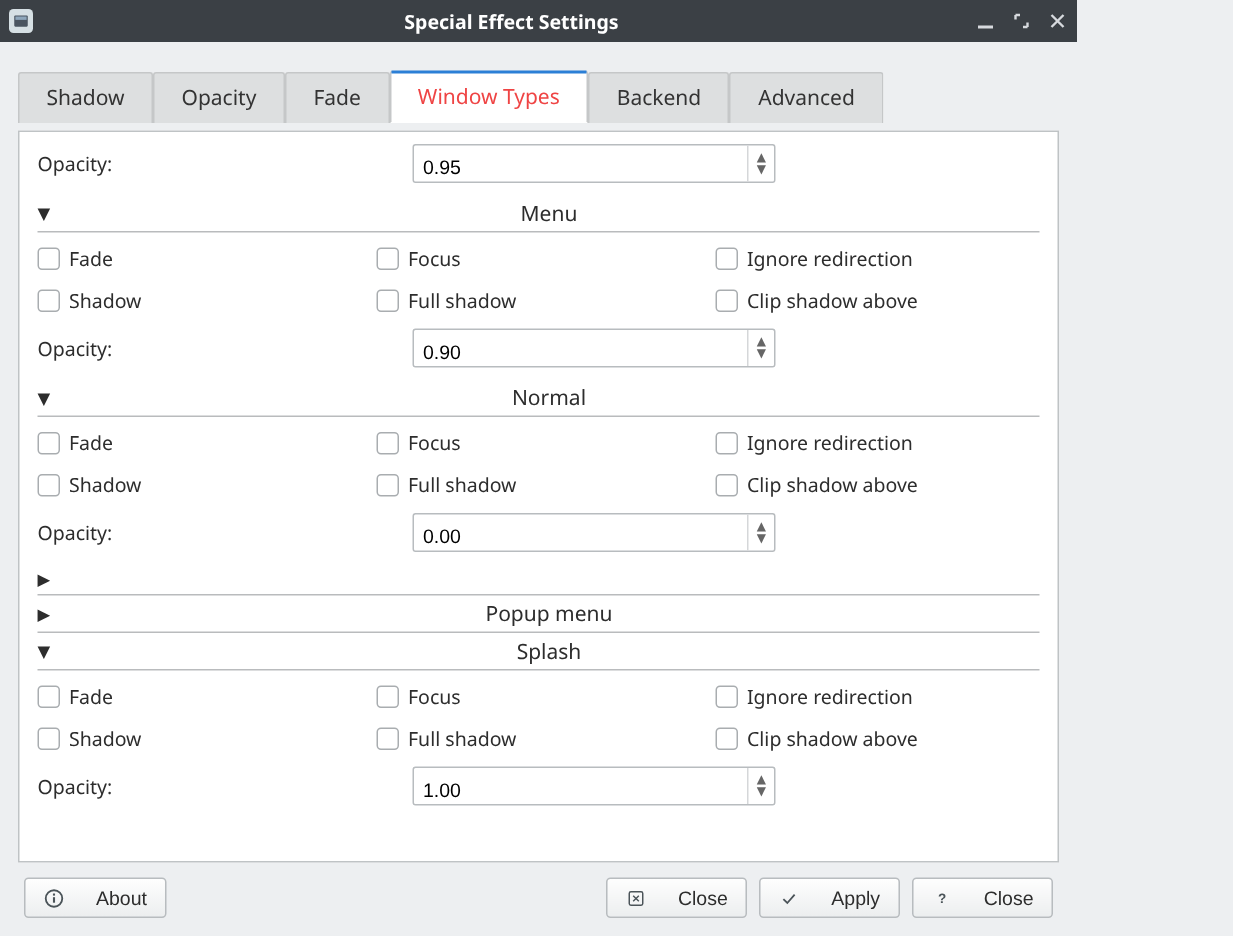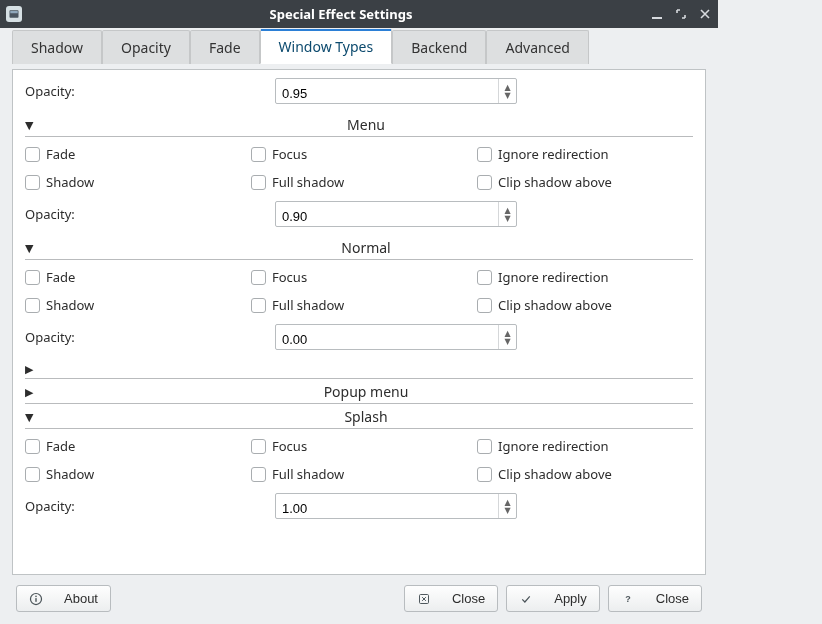--- a/index.html
+++ b/index.html
@@ -4,25 +4,25 @@
 <style>
   * { box-sizing: border-box; margin: 0; padding: 0; }
   html, body { width: 822px; height: 624px; font-family: "Noto Sans", "DejaVu Sans", sans-serif; font-size: 13px; color: #2d2d2d; background: #edeff1; overflow: hidden; }
   .window { width: 718px; height: 624px; display: flex; flex-direction: column; background: #edeff1; }
   .titlebar { height: 28px; background: #3b4045; color: #fff; display: flex; align-items: center; padding: 0 6px; }
   .titlebar .appicon { width: 16px; height: 16px; background: #d6e0e4; border-radius: 3px; margin-right: 10px; display: flex; align-items: center; justify-content: center; }
   .titlebar .appicon svg { width: 12px; height: 12px; }
   .titlebar .title { flex: 1; text-align: center; font-weight: 700; font-size: 13px; }
   .titlebar .winbtns { display: flex; gap: 10px; align-items: center; }
   .titlebar .winbtn { width: 14px; height: 14px; color: #d7dade; cursor: pointer; display: flex; align-items: center; justify-content: center; }
-  .content { flex: 1; display: flex; flex-direction: column; padding: 0 6px 8px 6px; gap: 6px; }
+  .content { flex: 1; display: flex; flex-direction: column; padding: 18px 6px 8px 6px; gap: 6px; }
 
   .tabstrip { display: flex; align-items: flex-end; gap: 0; padding-left: 6px; }
   .tab { padding: 7px 18px; font-size: 14px; border: 1px solid #c5c7c8; border-bottom: none; background: #dddfe0; color: #333; cursor: pointer; position: relative; top: 1px; border-radius: 2px 2px 0 0; }
-  .tab.active { background: #fff; color: #0c4a6e; border-bottom: 1px solid #fff; }
+  .tab.active { background: #fff; color: #ef4444; border-bottom: 1px solid #fff; }
   .tab.active::before { content: ""; position: absolute; left: 0; right: 0; top: -1px; height: 2px; background: #2b7fd6; }
 
   .pane-wrap { flex: 1; border: 1px solid #bfc3c5; background: #fff; margin: 0 6px; overflow: hidden; display: flex; flex-direction: column; }
   .pane-scroll { flex: 1; overflow-y: auto; position: relative; padding: 0; }
   .pane-scroll::-webkit-scrollbar { width: 10px; }
   .pane-scroll::-webkit-scrollbar-track { background: #f6f6f6; }
   .pane-scroll::-webkit-scrollbar-thumb { background: #3a87d2; border-radius: 5px; }
 
   .row-opacity { display: flex; align-items: center; padding: 8px 12px; gap: 20px; }
   .row-opacity .lbl { width: 230px; }

